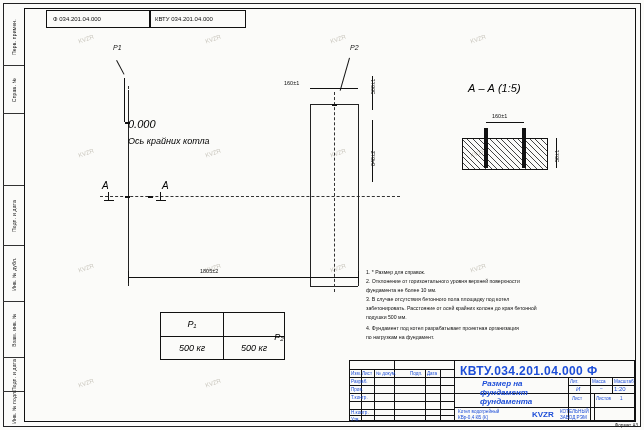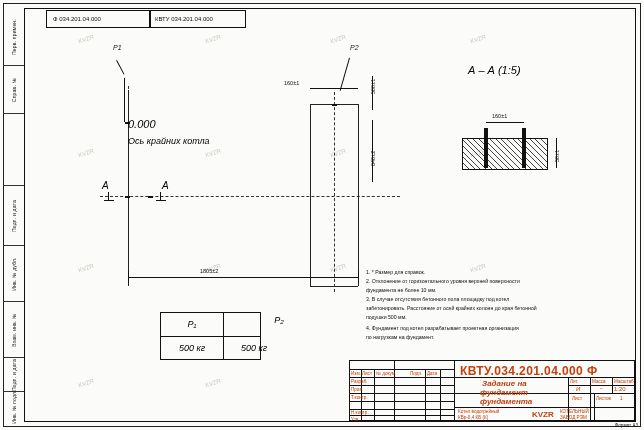--- a/index.html
+++ b/index.html
@@ -20,26 +20,26 @@
   .dashv{position:absolute;border-left:1px dashed #333;}
   .lbl{position:absolute;font-size:7px;color:#111;white-space:nowrap;}
   .lbl.sm{font-size:5.5px;}
   .lbl.it{font-style:italic;}
   .big{font-size:11px;font-style:italic;}
   .med{font-size:9px;font-style:italic;}
   .rot{transform-origin:left top;}
   
   .tb{position:absolute;left:349px;top:360px;width:286px;height:61px;border:1.4px solid #111;box-sizing:border-box;}
   .tbline{position:absolute;background:#111;}
-  .tcell{position:absolute;font-size:4.6px;color:#c2410c;white-space:nowrap;text-align:center;}
+  .tcell{position:absolute;font-size:4.6px;color:#1d4ed8;white-space:nowrap;text-align:center;}
   .code{font-size:12px;font-weight:bold;letter-spacing:.4px;}
   .tt{font-size:8px;font-weight:bold;font-style:italic;}
   .note{position:absolute;font-size:5.2px;color:#111;line-height:8px;white-space:nowrap;}
   
-  .ptab{position:absolute;left:160px;top:312px;width:101px;height:48px;border:1.2px solid #111;box-sizing:border-box;}
+  .ptab{position:absolute;left:160px;top:312px;width:125px;height:48px;border:1.2px solid #111;box-sizing:border-box;}
   .ptab .v{position:absolute;top:0;bottom:0;left:62px;width:1.2px;background:#111;}
   .ptab .h{position:absolute;left:0;right:0;top:23px;height:1.2px;background:#111;}
   .pcell{position:absolute;font-size:9px;font-style:italic;text-align:center;width:62px;}
   
   .topbox{position:absolute;left:46px;top:10px;width:104px;height:18px;border:1.1px solid #111;box-sizing:border-box;}
   .topbox2{position:absolute;left:150px;top:10px;width:96px;height:18px;border:1.1px solid #111;box-sizing:border-box;}
   .wm{position:absolute;font-size:6px;color:#c9c6bd;transform:rotate(-20deg);white-space:nowrap;}
   .tick{position:absolute;background:#111;}
   .hatch{position:absolute;background:
      repeating-linear-gradient(45deg,#444 0 0.6px,transparent 0.6px 4px);}
@@ -144,34 +144,34 @@
   <div class="dim rot" style="left:370px;top:94px;transform:rotate(-90deg);transform-origin:left top;">500±1</div>
 
   <div class="line" style="left:372px;top:120px;width:1px;height:62px;"></div>
   <div class="dim rot" style="left:370px;top:166px;transform:rotate(-90deg);transform-origin:left top;">640±2</div>
 
   <div class="line" style="left:128px;top:277px;width:230px;height:1px;"></div>
   <div class="line" style="left:128px;top:271px;width:1px;height:12px;"></div>
   <div class="line" style="left:358px;top:271px;width:1px;height:12px;"></div>
   <div class="dim" style="left:200px;top:268px;">1805±2</div>
 
-  <div class="aa" style="left:468px;top:64px;font-size:11px;">А – А (1:5)</div>
+  <div class="aa" style="left:468px;top:82px;font-size:11px;">А – А (1:5)</div>
   <div class="hatch" style="left:462px;top:138px;width:84px;height:30px;border:1.2px solid #111;"></div>
   <div class="line" style="left:484px;top:128px;width:4px;height:40px;background:#111;"></div>
   <div class="line" style="left:522px;top:128px;width:4px;height:40px;background:#111;"></div>
   <div class="line" style="left:486px;top:122px;width:38px;height:1px;"></div>
   <div class="dim" style="left:492px;top:113px;">160±1</div>
   <div class="line" style="left:556px;top:138px;width:1px;height:30px;"></div>
   <div class="dim rot" style="left:554px;top:162px;transform:rotate(-90deg);transform-origin:left top;">50±1</div>
 
   <div class="ptab">
     <div class="v"></div>
     <div class="h"></div>
     <div class="pcell" style="left:0;top:6px;">Р₁</div>
-    <div class="pcell" style="left:62px;top:2px;padding-left:25px;">Р₂</div>
+    <div class="pcell" style="left:62px;top:19px;padding-left:25px;">Р₂</div>
     <div class="pcell" style="left:0;top:30px;">500 кг</div>
     <div class="pcell" style="left:62px;top:30px;">500 кг</div>
   </div>
 
   <div class="note" style="left:366px;top:268px;">1. * Размер для справок.</div>
   <div class="note" style="left:366px;top:277px;">2. Отклонение от горизонтального уровня верхней поверхности</div>
   <div class="note" style="left:366px;top:286px;">фундамента не более 10 мм.</div>
   <div class="note" style="left:366px;top:295px;">3. В случае отсутствия бетонного пола площадку под котел</div>
   <div class="note" style="left:366px;top:304px;">забетонировать. Расстояние от осей крайних колонн до края бетонной</div>
   <div class="note" style="left:366px;top:313px;">подушки 500 мм.</div>
@@ -209,21 +209,21 @@
 
     <div class="tcell" style="left:1px;top:18px;">Разраб.</div>
     <div class="tcell" style="left:1px;top:26px;">Пров.</div>
     <div class="tcell" style="left:1px;top:34px;">Т.контр.</div>
     <div class="tcell" style="left:1px;top:42px;"></div>
     <div class="tcell" style="left:1px;top:49px;">Н.контр.</div>
     <div class="tcell" style="left:1px;top:56px;">Утв.</div>
 
     <div class="tcell code" style="left:110px;top:3px;">КВТУ.034.201.04.000 Ф</div>
 
-    <div class="tcell tt" style="left:132px;top:18px;">Задание на</div>
+    <div class="tcell tt" style="left:132px;top:18px;">Размер на</div>
     <div class="tcell tt" style="left:130px;top:27px;">фундамент</div>
     <div class="tcell tt" style="left:130px;top:36px;">фундамента</div>
 
     <div class="tcell" style="left:108px;top:48px;">Котел водогрейный</div>
     <div class="tcell" style="left:108px;top:54px;">КВр-0,4  КБ  (К)</div>
 
     <div class="tcell" style="left:220px;top:18px;">Лит.</div>
     <div class="tcell" style="left:242px;top:18px;">Масса</div>
     <div class="tcell" style="left:264px;top:18px;">Масштаб</div>
     <div class="tcell" style="left:226px;top:25px;font-size:6px;font-style:italic;">И</div>

